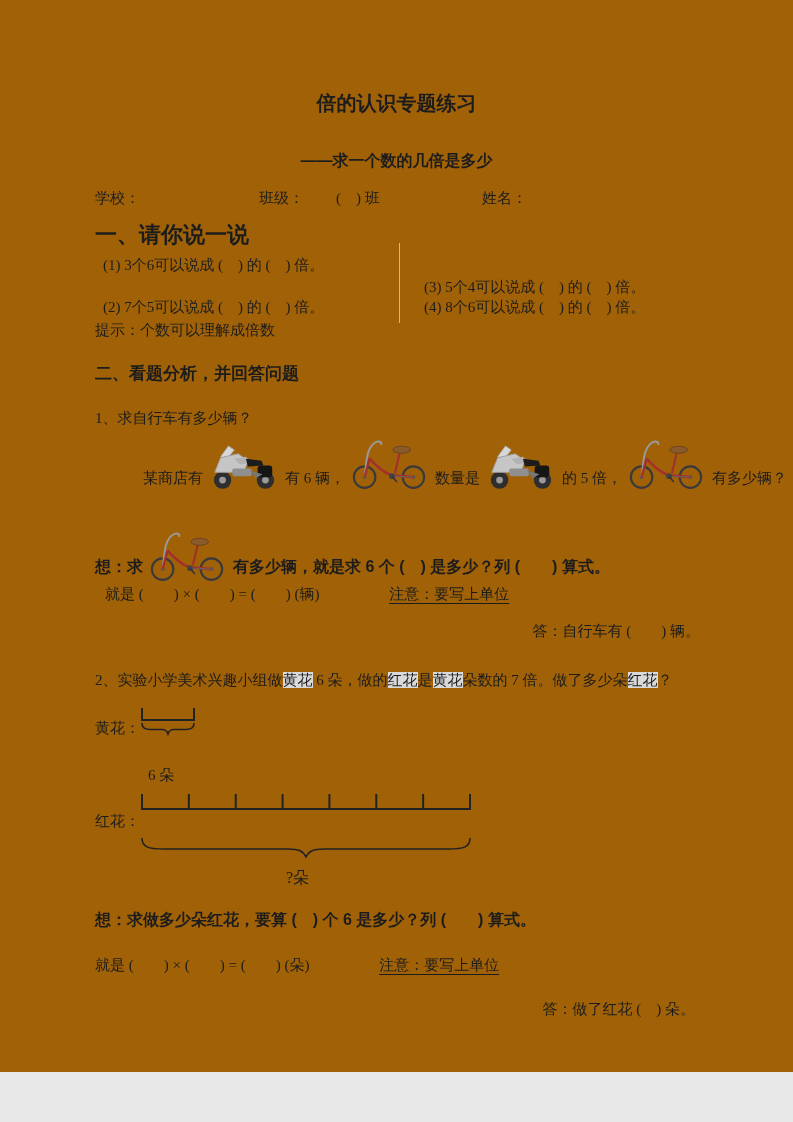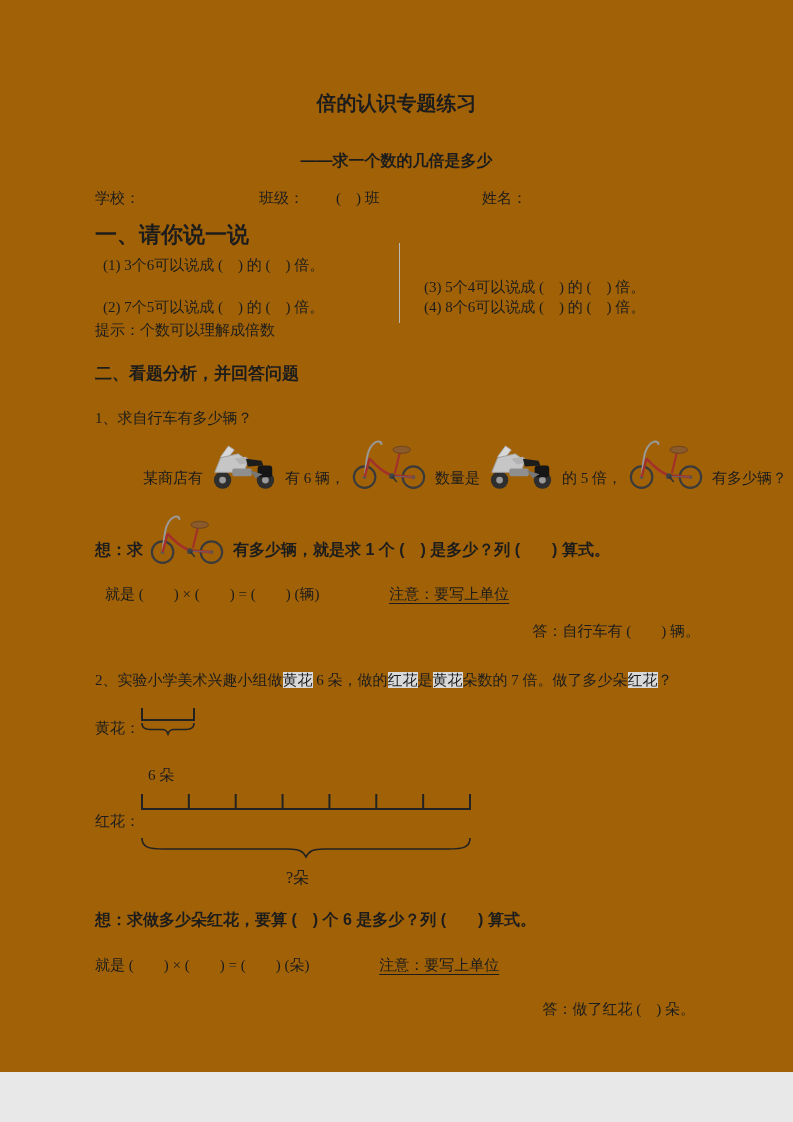--- a/index.html
+++ b/index.html
@@ -25,21 +25,21 @@
   .q3 { top:256px; left:424px;margin-top:22px; } .q4 { top:298px; left:424px; }
   .col-divider { top:243px; left:399px; width:1px; height:80px; background:#b9b9b9; }
   .s1-hint { top:321px; left:95px; font-size:15px; }
 
   .s2-heading { top:362px; left:95px; font-size:17px; font-weight:bold; }
   .p1-title { top:409px; left:95px; font-size:15px; }
 
   .imgline { display:flex; align-items:flex-end; column-gap:4px; }
   .p1-statement { top:434px; left:95px; height:56px; font-size:15px;margin-left:48px; }
   .p1-statement span { padding-bottom:2px; }
-  .p1-think { top:503px; left:95px; height:62px; font-size:16px; font-weight:bold;justify-content:space-between; }
+  .p1-think { top:520px; left:95px; height:62px; font-size:16px; font-weight:bold;justify-content:space-between; }
   .p1-think span { padding-bottom:4px; }
 
   .eq-row { font-size:15px; }
   .p1-eq { top:585px; left:105px; }
   .note { margin-left:66px; text-decoration:underline; text-underline-offset:4px; font-family:"Liberation Sans","DejaVu Sans",sans-serif; }
   .p1-answer { top:622px; right:93px; font-size:15px; }
 
   .p2-statement { top:671px; left:95px; font-size:15px; }
   .hl { background:#d9d9d9; }
 
@@ -134,21 +134,21 @@
         <use href="#bike-def"></use>
       </svg>
     <span>有多少辆？</span>
   </div>
 
   <div class="abs p1-think imgline heiti">
     <span>想：求</span>
     <svg class="bike" viewBox="0 0 84 58">
         <use href="#bike-def"></use>
       </svg>
-    <span>有多少辆，就是求 1 个 (　) 是多少？列 (　　) 算式。</span>
+    <span>有多少辆，就是求 6 个 (　) 是多少？列 (　　) 算式。</span>
   </div>
 
   <div class="abs eq-row p1-eq">
     <span>就是 (　　) × (　　) = (　　) (辆)</span>
     <span class="note">注意：要写上单位</span>
   </div>
 
   <div class="abs p1-answer">答：自行车有 (　　) 辆。</div>
 
   <div class="abs p2-statement">

